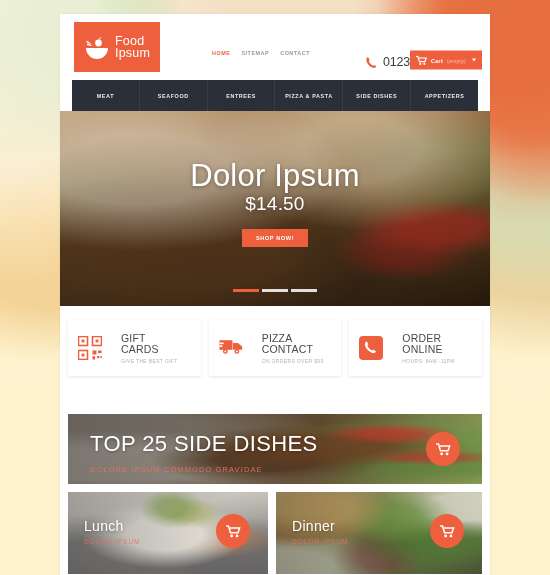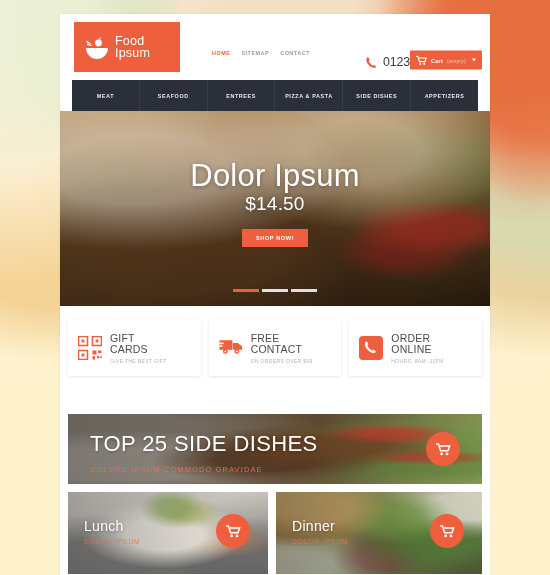--- a/index.html
+++ b/index.html
@@ -101,21 +101,21 @@
     position: absolute; top: 0; left: 2px;
     width: 5px; height: 5px;
     border: 1.4px solid #fff; border-bottom: none;
     border-radius: 3px 3px 0 0;
   }
 
   
   .header { position: relative; height: 66px; background: #fff; }
   .logo {
     position: absolute; left: 14px; top: 8px;
-    width: 106px; height: 50px;
+    width: 86px; height: 50px;
     background: #ee5f3e;
     display: flex; align-items: center; gap: 5px;
     padding-left: 10px;
   }
   .logo-mark { width: 26px; height: 24px; position: relative; flex: none; }
   .logo-text {
     color: #fff; font-size: 12.5px; line-height: 12.5px;
     font-weight: 300; letter-spacing: .2px;
   }
   .logo-text span { display: block; }
@@ -236,21 +236,21 @@
     z-index: 5;
   }
   .feature {
     flex: 1; background: #fff;
     height: 56px;
     display: flex; align-items: center; gap: 8px;
     padding: 0 10px;
     box-shadow: 0 1px 3px rgba(0,0,0,0.10);
   }
   .feature .ficon { width: 24px; height: 24px; flex: none; }
-  .feature .ftxt { display: flex; flex-direction: column; }
+  .feature .ftxt { display: flex; flex-direction: column; margin-left: 11px; }
   .feature .fline { font-size: 10.5px; color: #4a4a4a; font-weight: 300; line-height: 11.5px; letter-spacing: .2px; }
   .feature .fsub { font-size: 5px; color: #b4b4b4; letter-spacing: .35px; margin-top: 2px; }
 
   
   .promos { position: absolute; left: 8px; right: 8px; top: 400px; }
   .promo-wide {
     position: relative; height: 70px; overflow: hidden;
     background:
       radial-gradient(ellipse at 78% 28%, rgba(210,60,48,0.7) 0 6%, rgba(210,60,48,0) 15%),
       radial-gradient(ellipse at 88% 62%, rgba(200,55,45,0.6) 0 5%, rgba(200,55,45,0) 13%),
@@ -459,21 +459,21 @@
           <path d="M14.5 7 h5.2 l4.4 3.6 v3.4 h-9.6 z" fill="#ee5f3e"></path>
           <rect x="0.5" y="6.4" width="4.4" height="1.7" fill="#ffffff"></rect>
           <rect x="0.5" y="9.2" width="3.0" height="1.7" fill="#ffffff"></rect>
           <circle cx="6.6" cy="15.6" r="2.5" fill="#ee5f3e"></circle>
           <circle cx="6.6" cy="15.6" r="1.0" fill="#ffffff"></circle>
           <circle cx="18.6" cy="15.6" r="2.5" fill="#ee5f3e"></circle>
           <circle cx="18.6" cy="15.6" r="1.0" fill="#ffffff"></circle>
         </svg>
       </span>
       <span class="ftxt">
-        <span class="fline">FREE</span>
+        <span class="fline">PIZZA</span>
         <span class="fline">CONTACT</span>
         <span class="fsub">ON ORDERS OVER $99</span>
       </span>
     </div>
 
     <div class="feature">
       <span class="ficon">
         <svg viewBox="0 0 24 24" width="24" height="24">
           <rect x="0" y="0" width="24" height="24" rx="4" fill="#ee5f3e"></rect>
           <path d="M7.6 5.2 C5.9 6.2 5.4 8.1 6.3 10.3 C7.5 13.3 10.2 16.0 13.2 16.9 C15.0 17.4 16.4 16.8 17.0 15.4 L14.4 13.6 C13.8 14.4 13.1 14.6 12.3 14.2 C10.7 13.4 9.2 11.7 8.7 10.1 C8.4 9.2 8.6 8.5 9.5 8.0 Z" fill="#ffffff"></path>

